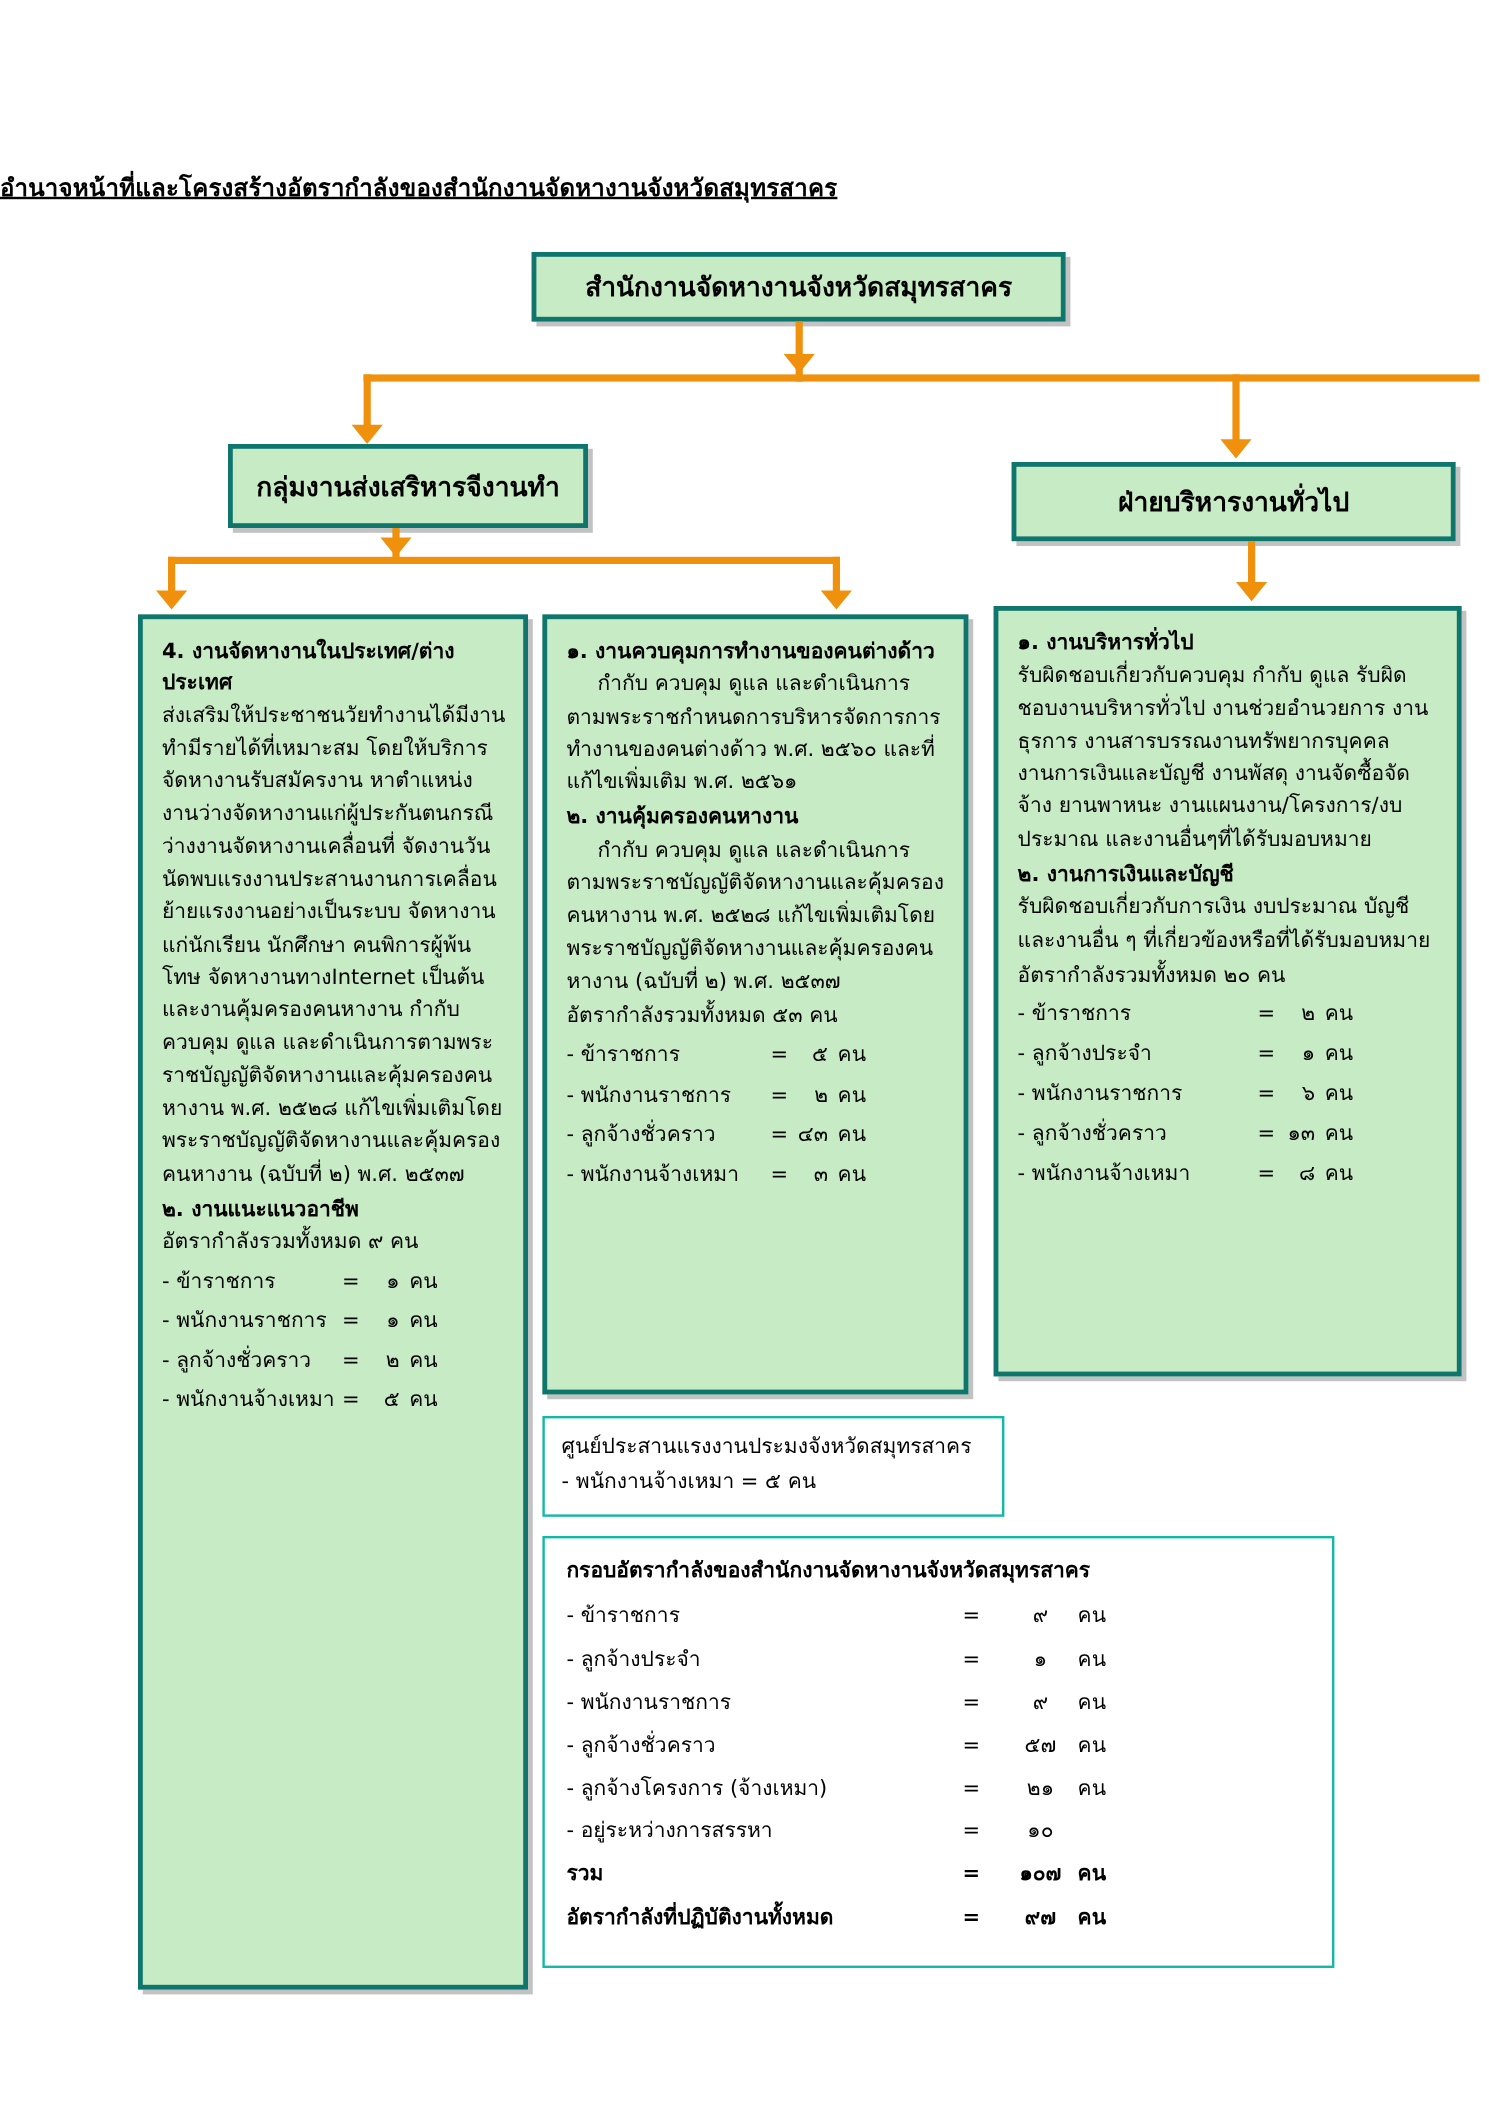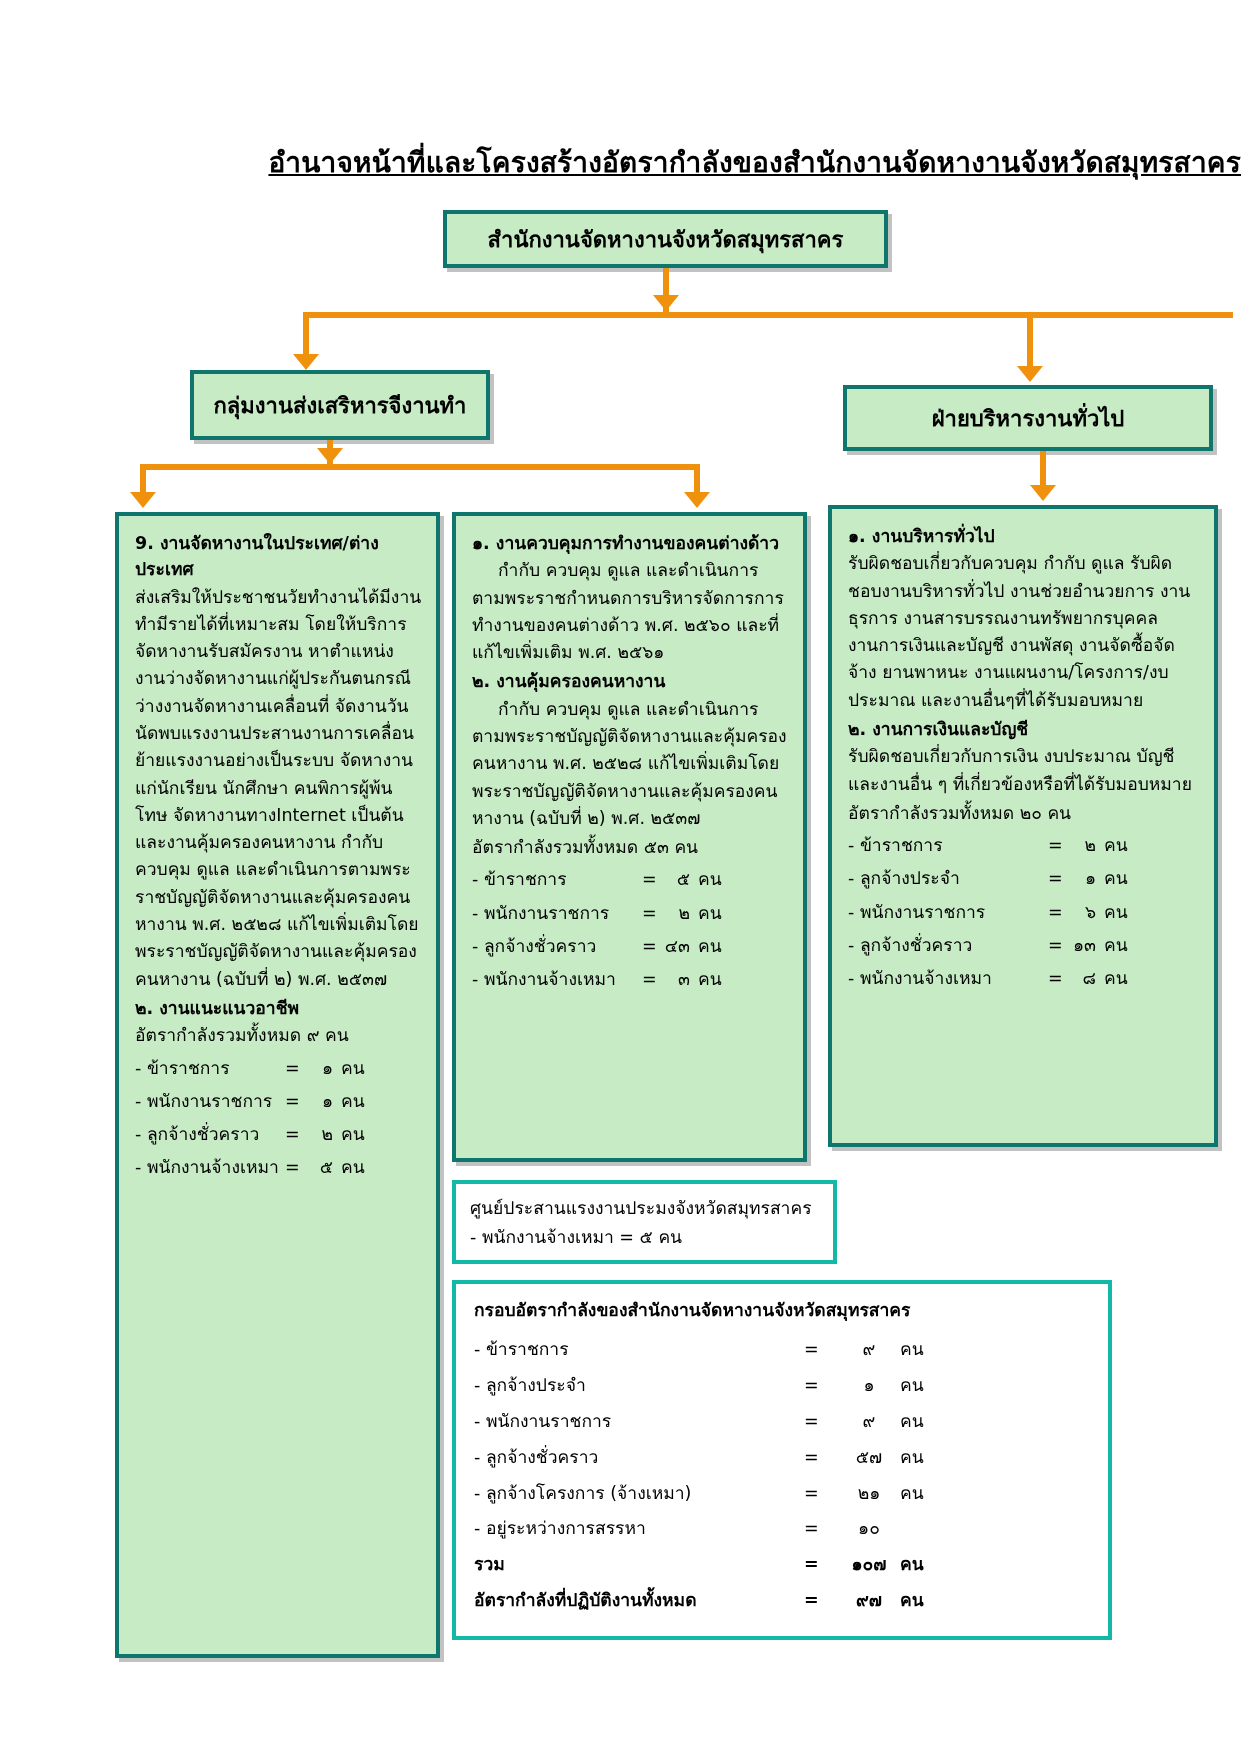--- a/index.html
+++ b/index.html
@@ -21,22 +21,22 @@
     width: 1241px;
     height: 1754px;
   }
 
   
   .page-title {
     position: absolute;
     left: 0;
     top: 140px;
     width: 1241px;
-    text-align: right;
-    font-size: 28px;
+    text-align: left;
+    font-size: 20px;
     font-weight: bold;
     text-decoration: underline;
     letter-spacing: 0.2px;
   }
 
   
   .gbox {
     position: absolute;
     background: #c7ecc5;
     border: 4px solid #0f766e;
@@ -47,21 +47,21 @@
     display: flex;
     align-items: center;
     justify-content: center;
     text-align: center;
     font-size: 22px;
     font-weight: bold;
   }
   .plainbox {
     position: absolute;
     background: #ffffff;
-    border: 4px solid #14b8a6;
+    border: 2px solid #14b8a6;
     box-sizing: border-box;
   }
 
   
   #root-box   { left: 443px; top: 210px;  width: 445px; height: 58px; }
   #left-box   { left: 190px; top: 370px;  width: 300px; height: 70px; }
   #right-box  { left: 843px; top: 385px;  width: 370px; height: 66px; }
 
   
   #col1 { left: 115px; top: 512px; width: 325px; height: 1146px; padding: 14px 14px 10px 16px; }
@@ -183,21 +183,21 @@
   <div class="conn" style="left:694px; top:464px; width:6px; height:34px;"></div>
   <div class="arrowhead" style="left:130px; top:492px;"></div>
   <div class="arrowhead" style="left:684px; top:492px;"></div>
   <div class="arrowhead" style="left:317px; top:448px;"></div>
 
   <div class="conn" style="left:1040px; top:451px; width:6px; height:40px;"></div>
   <div class="arrowhead" style="left:1030px; top:485px;"></div>
 
   <div class="gbox" id="col1">
     <div class="body">
-      <div class="sec-head">9.  งานจัดหางานในประเทศ/ต่างประเทศ</div>
+      <div class="sec-head">4.  งานจัดหางานในประเทศ/ต่างประเทศ</div>
       <p class="para">ส่งเสริมให้ประชาชนวัยทำงานได้มีงานทำมีรายได้ที่เหมาะสม โดยให้บริการจัดหางานรับสมัครงาน หาตำแหน่งงานว่างจัดหางานแก่ผู้ประกันตนกรณีว่างงานจัดหางานเคลื่อนที่ จัดงานวันนัดพบแรงงานประสานงานการเคลื่อนย้ายแรงงานอย่างเป็นระบบ จัดหางานแก่นักเรียน นักศึกษา คนพิการผู้พ้นโทษ จัดหางานทางInternet เป็นต้นและงานคุ้มครองคนหางาน กำกับ ควบคุม ดูแล และดำเนินการตามพระราชบัญญัติจัดหางานและคุ้มครองคนหางาน พ.ศ. ๒๕๒๘ แก้ไขเพิ่มเติมโดยพระราชบัญญัติจัดหางานและคุ้มครองคนหางาน (ฉบับที่ ๒) พ.ศ. ๒๕๓๗</p>
       <div class="sec-head">๒. งานแนะแนวอาชีพ</div>
       <p class="para">อัตรากำลังรวมทั้งหมด ๙ คน</p>
       <div class="srow">
         <span class="lbl">- ข้าราชการ</span>
         <span class="eqwrap">
             <span class="eq">=</span>
             <span class="num">๑</span>
             <span class="unit">คน</span>
           </span>

